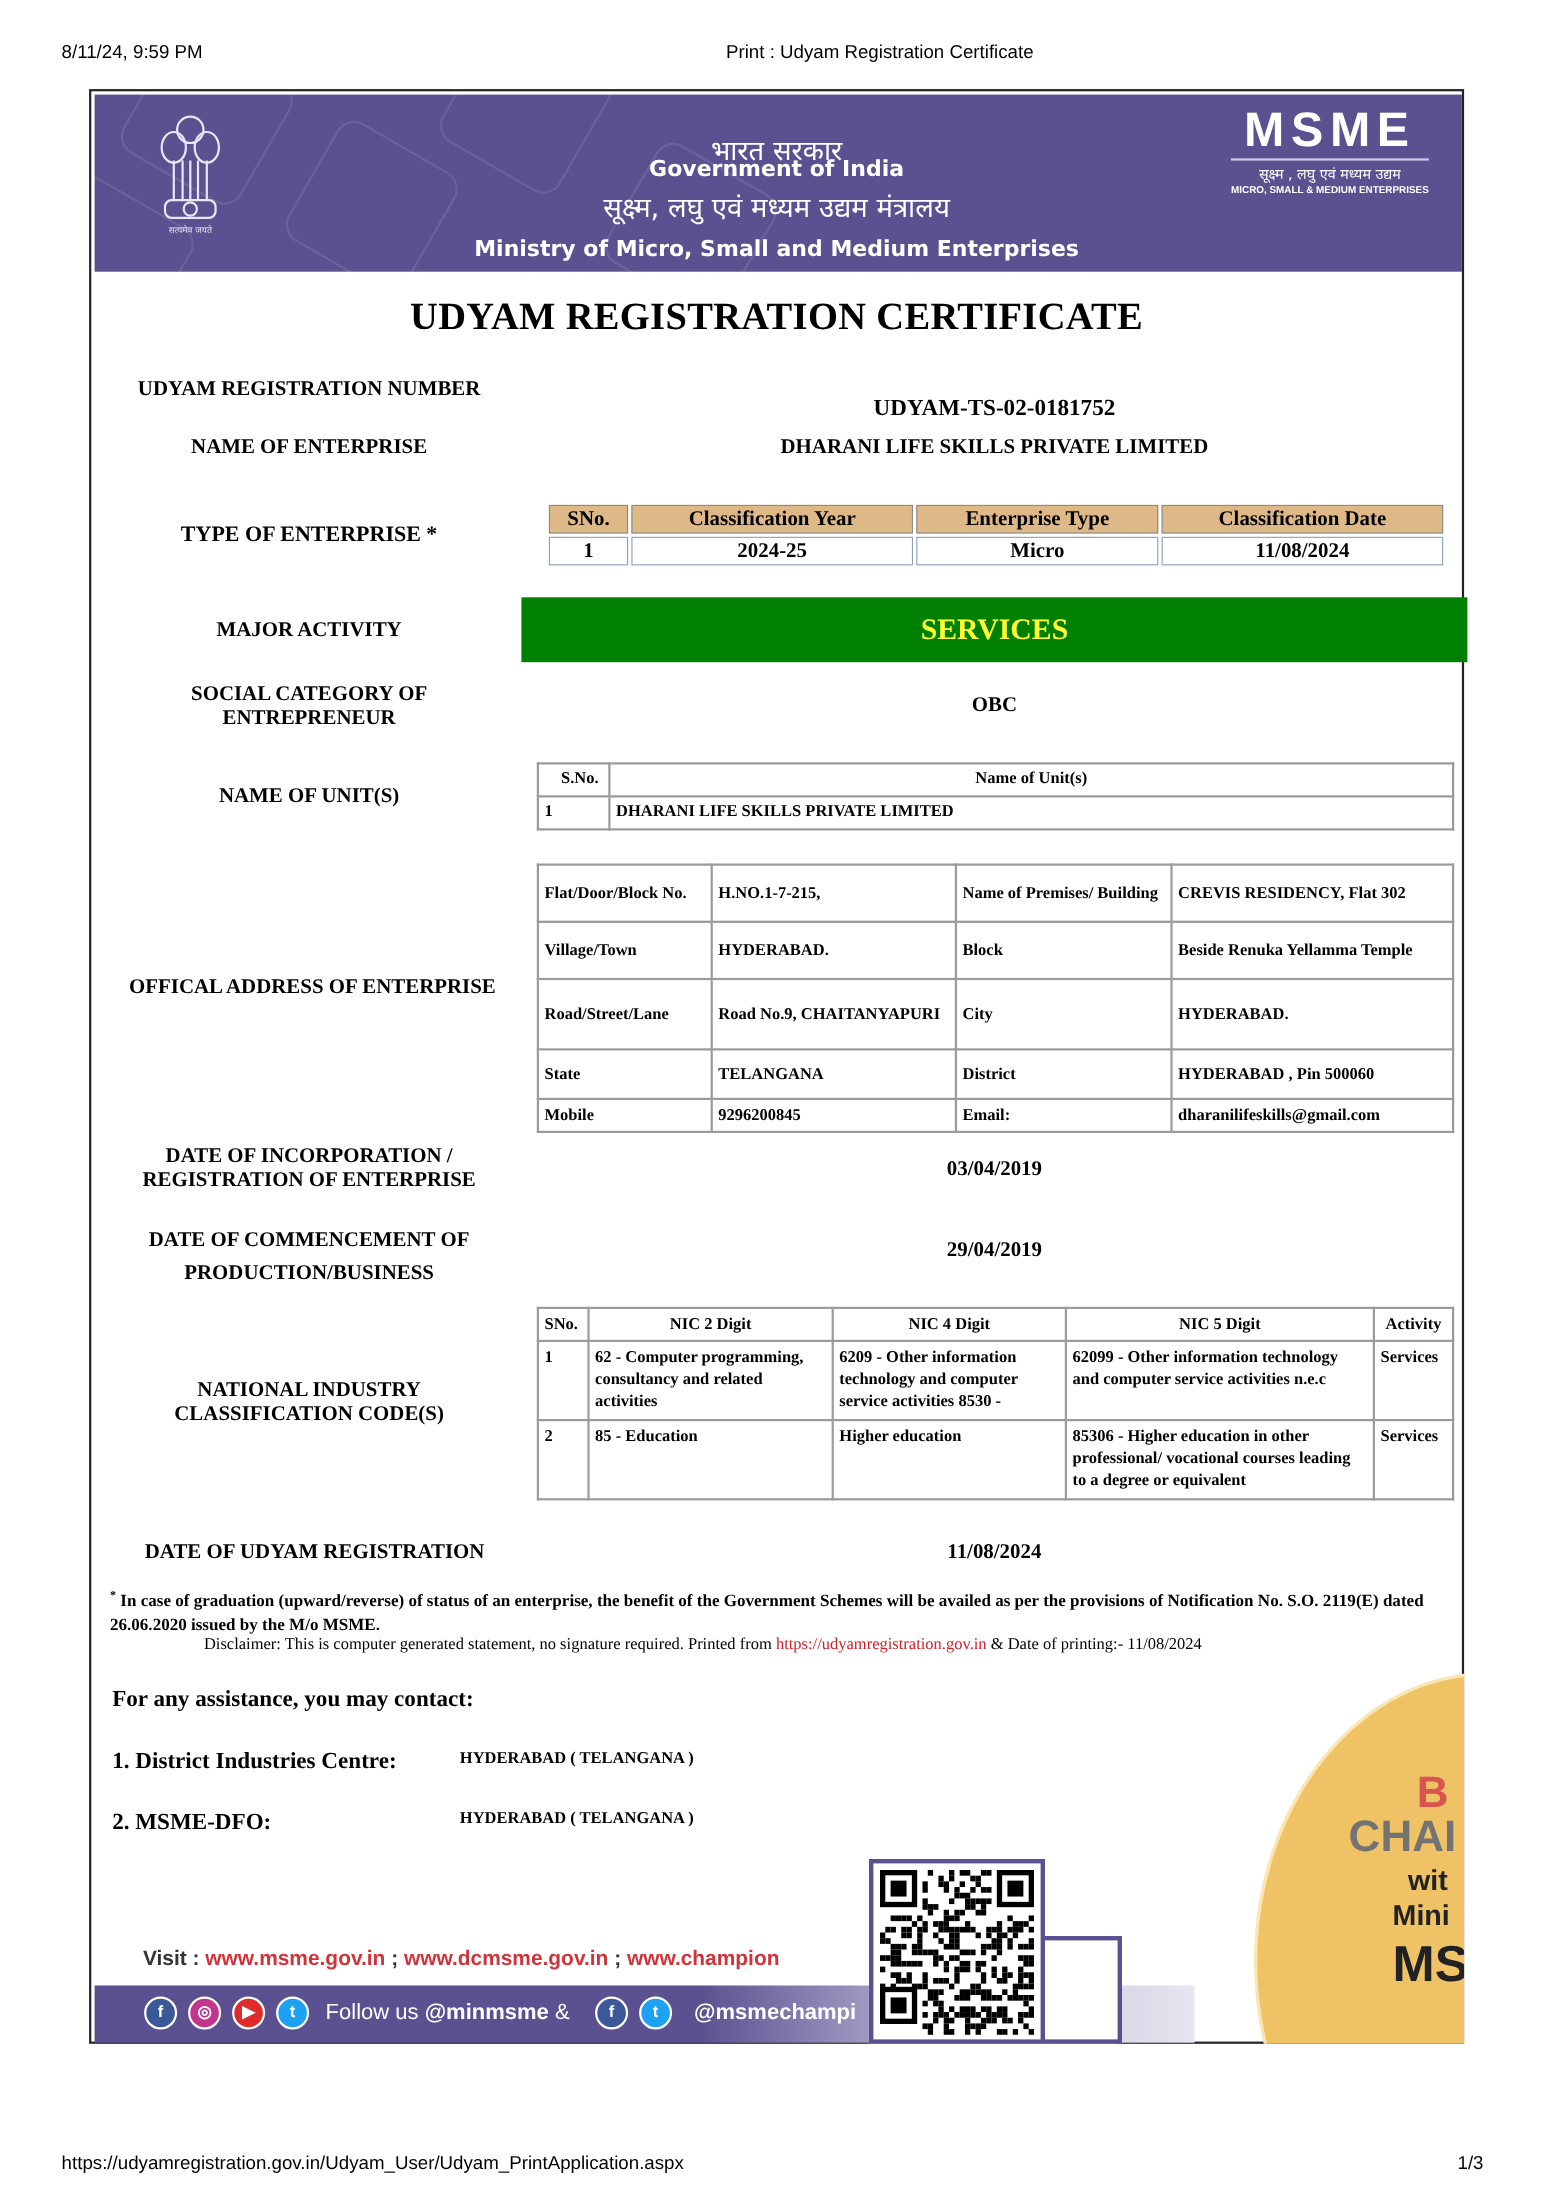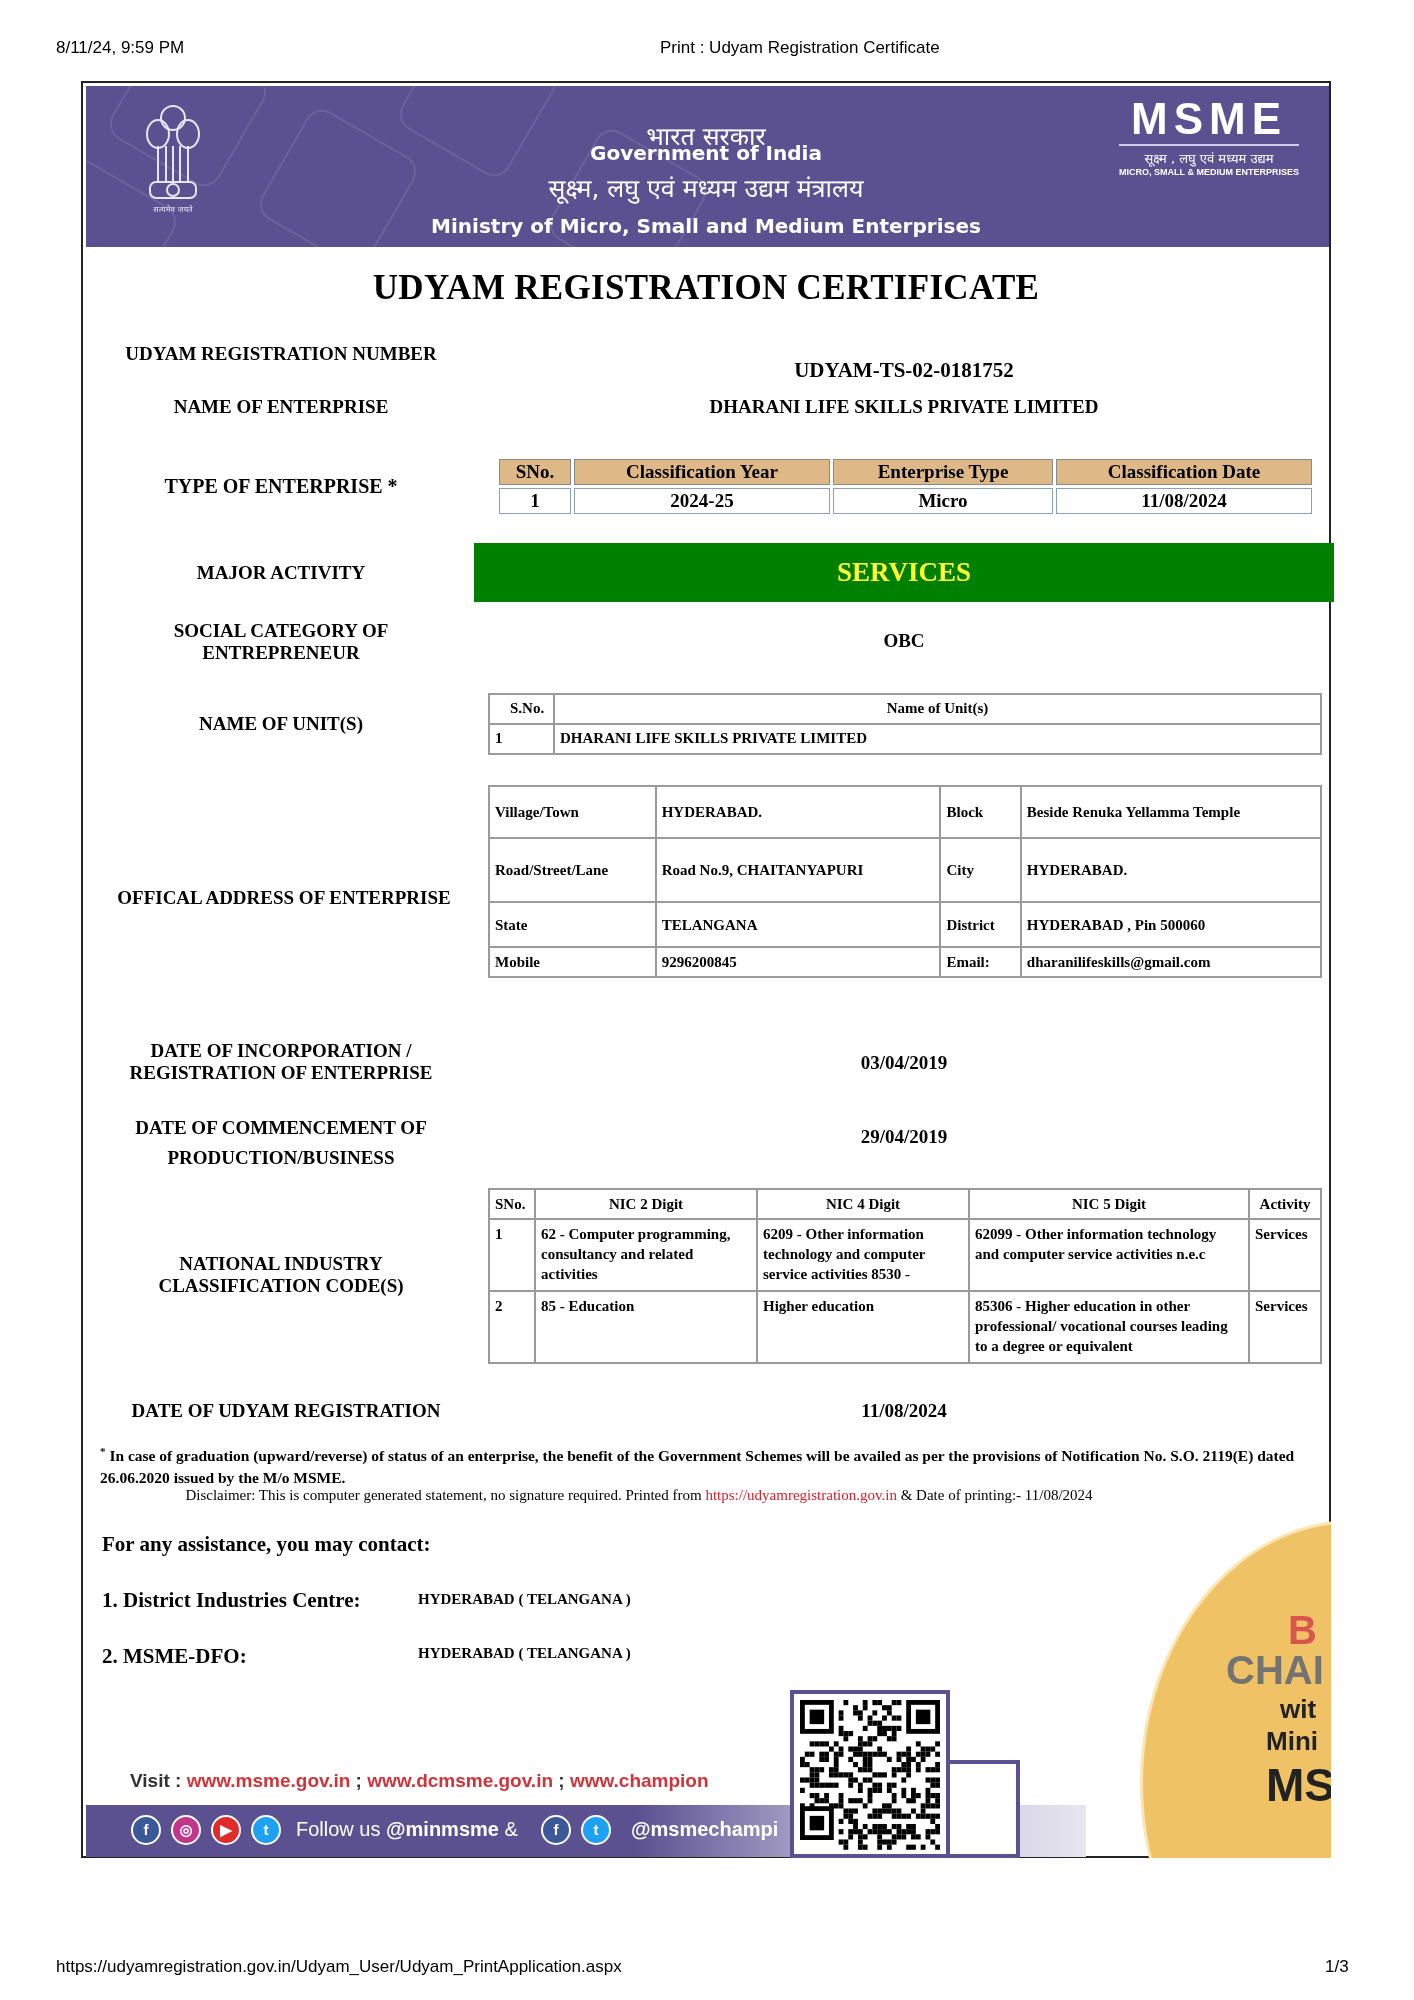--- a/index.html
+++ b/index.html
@@ -134,20 +134,26 @@
   <tr>
     <td>1</td>
     <td>DHARANI LIFE SKILLS PRIVATE LIMITED</td>
   </tr>
 </tbody>
   </table>
 
 <div class="abs lbl" style="top:887px;width:400px;left:84px;">OFFICAL ADDRESS OF ENTERPRISE</div>
 <table class="abs grid-table addr-table">
   <tbody>
+      <tr style="height:52px;">
+    <td style="width:146px;">Flat/Door/Block No.</td>
+    <td style="width:210px;">H.NO.1-7-215,</td>
+    <td style="width:184px;">Name of Premises/ Building</td>
+    <td>CREVIS RESIDENCY, Flat 302</td>
+  </tr>
   <tr style="height:52px;">
     <td>Village/Town</td>
     <td>HYDERABAD.</td>
     <td>Block</td>
     <td>Beside Renuka Yellamma Temple</td>
   </tr>
   <tr style="height:64px;">
     <td>Road/Street/Lane</td>
     <td>Road No.9, CHAITANYAPURI</td>
     <td>City</td>

